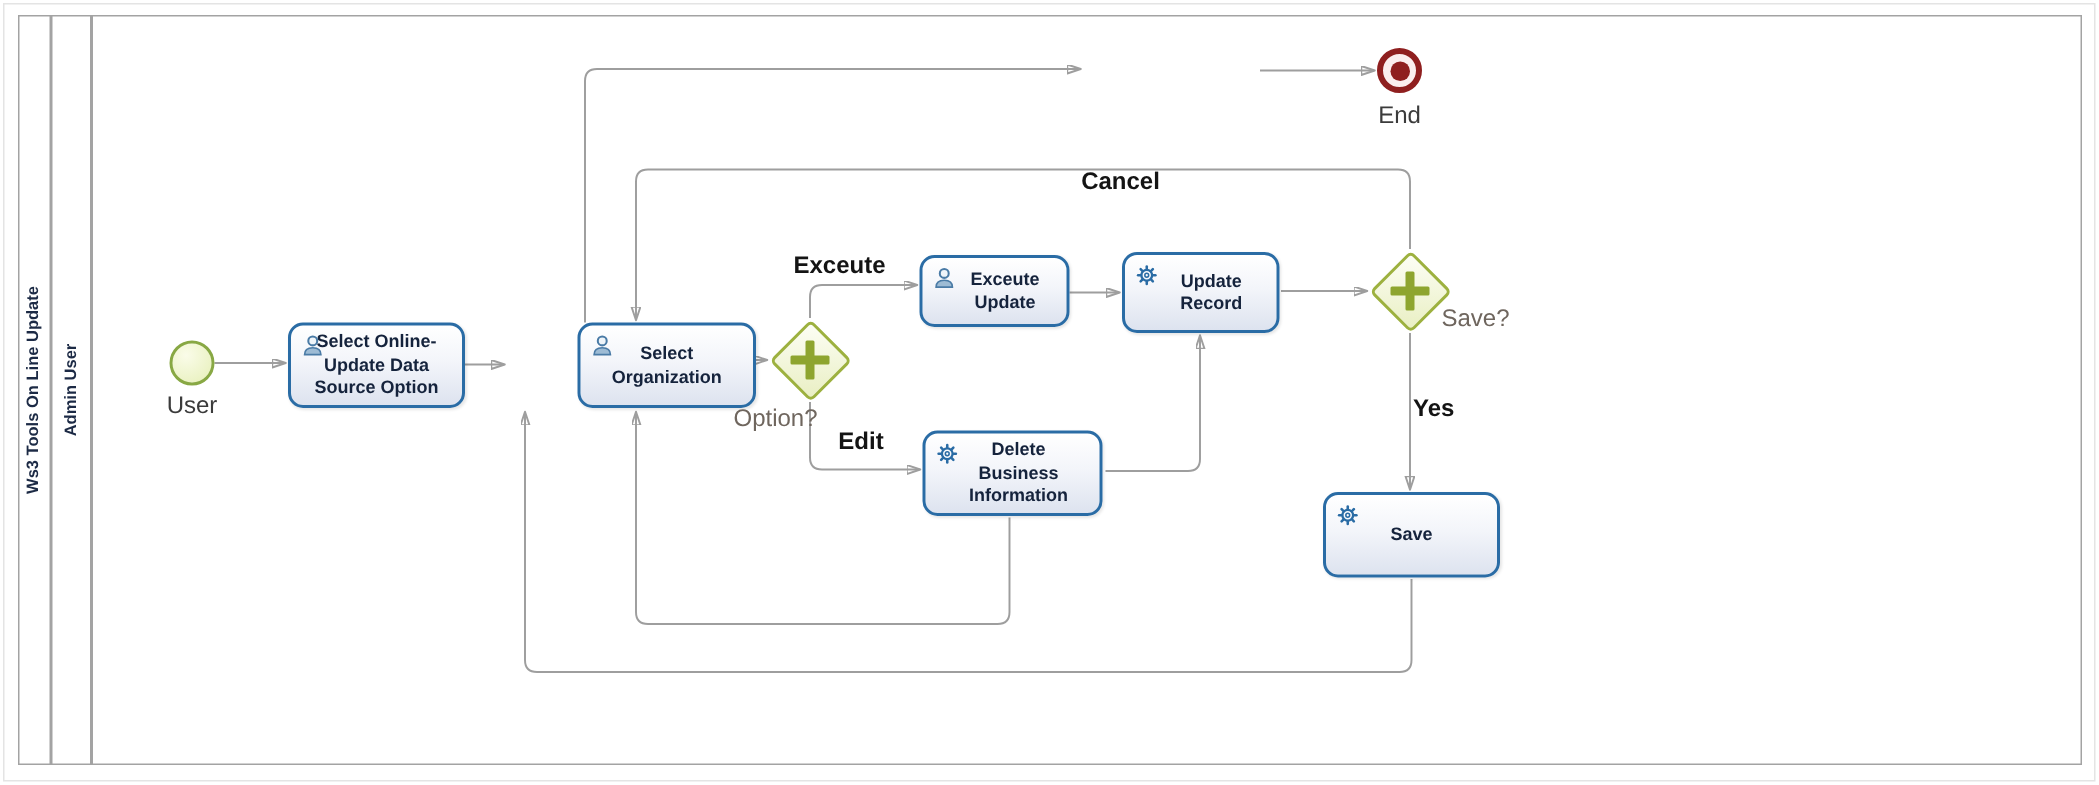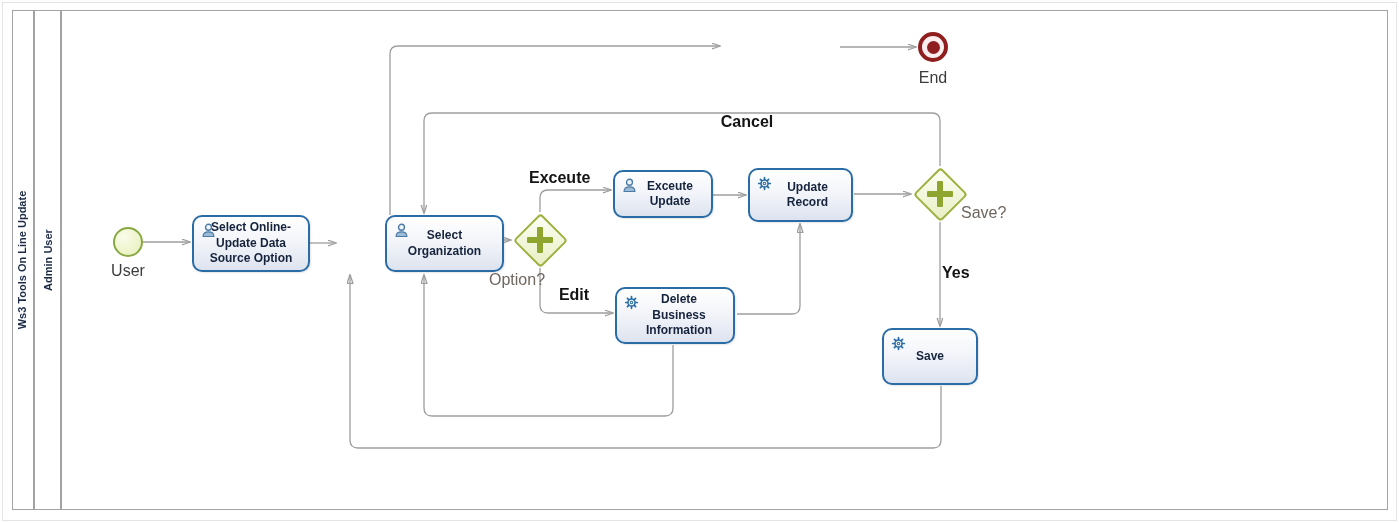--- a/index.html
+++ b/index.html
@@ -153,21 +153,21 @@
           <line x1="5.3" y1="10" x2="3.2" y2="10"></line>
             <line x1="6.7" y1="6.7" x2="5.2" y2="5.2"></line>
           <line x1="10" y1="5.3" x2="10" y2="3.2"></line>
             <line x1="13.3" y1="6.7" x2="14.8" y2="5.2"></line>
         </g>
       </svg>
     </span>
     <div class="task-label" style="max-width:58px;margin-left:14px;">Update Record</div>
   </div>
 
-  <div class="task" style="left:882px;top:328px;width:96px;height:57px;">
+  <div class="task" style="left:882px;top:328px;width:118px;height:57px;">
     <span class="task-icon">
       <svg viewBox="0 0 20 20" width="17" height="17" stroke="#2a6ca5" fill="none" stroke-linecap="round">
         <circle cx="10" cy="10" r="4.2" stroke-width="1.8"></circle>
           <circle cx="10" cy="10" r="1.5" stroke-width="1.2"></circle>
         <g stroke-width="2">
           <line x1="14.7" y1="10" x2="16.8" y2="10"></line>
             <line x1="13.3" y1="13.3" x2="14.8" y2="14.8"></line>
           <line x1="10" y1="14.7" x2="10" y2="16.8"></line>
             <line x1="6.7" y1="13.3" x2="5.2" y2="14.8"></line>
           <line x1="5.3" y1="10" x2="3.2" y2="10"></line>

